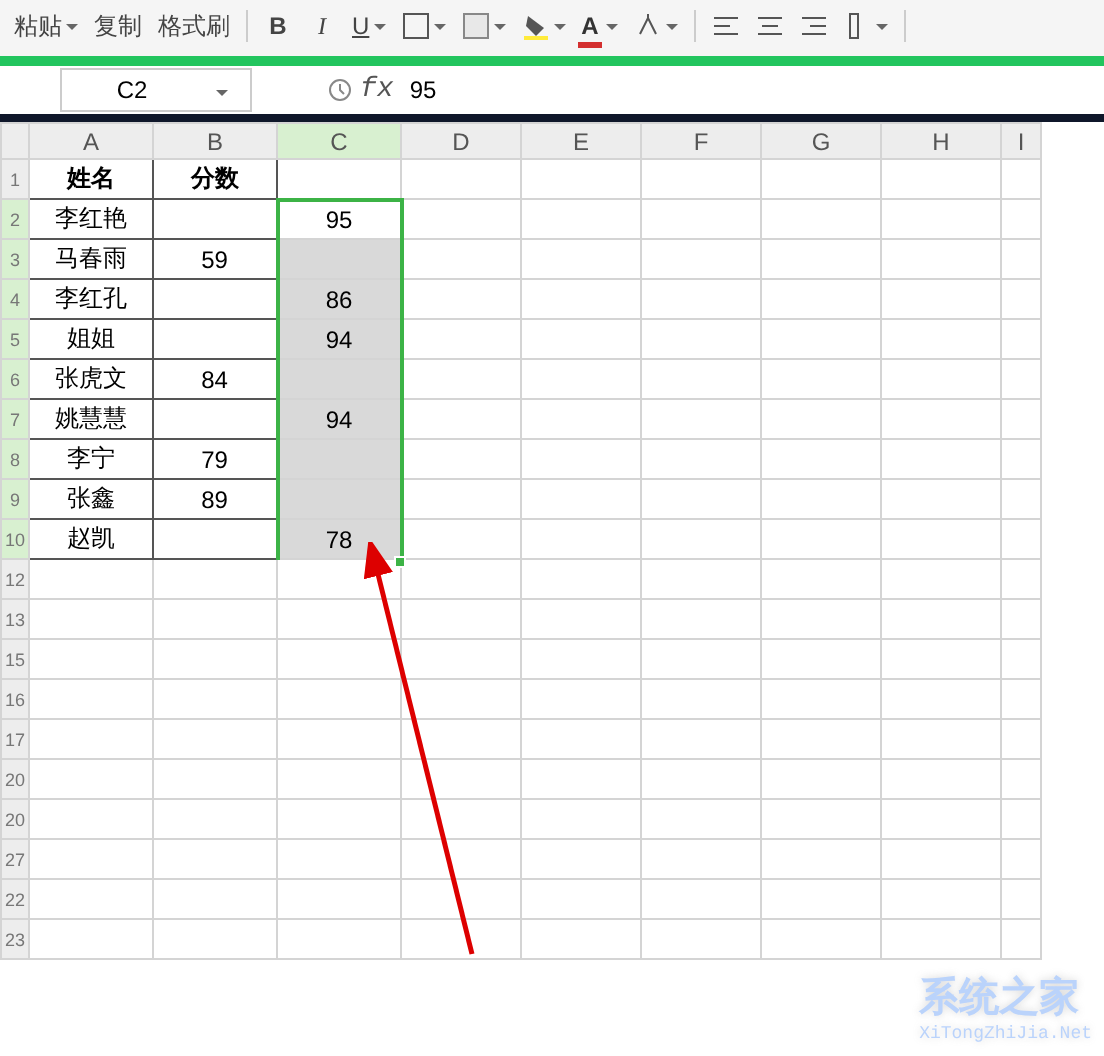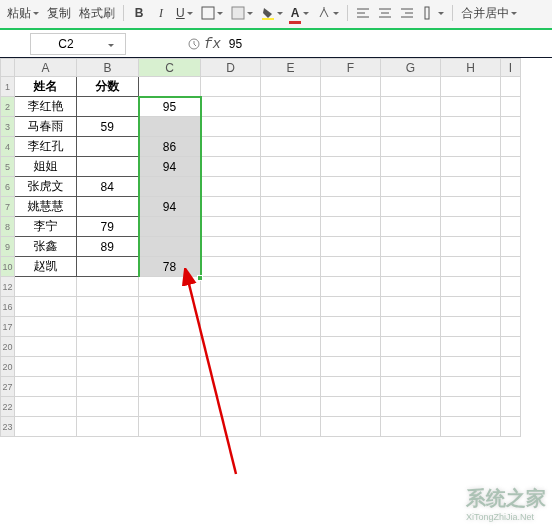--- a/index.html
+++ b/index.html
@@ -1,26 +1,26 @@
 <!DOCTYPE html>
 <html><head>
 <meta charset="utf-8">
 <style>
 * { box-sizing: border-box; margin: 0; padding: 0; }
 body { font-family: "Microsoft YaHei", Arial, sans-serif; font-size: 12px; background: #fff; overflow: hidden; width: 552px; height: 528px; position: relative; }
 
 
-.toolbar { background: #f5f5f5; border-bottom: 2px solid #22c55e; padding: 2px 0 4px; }
+.toolbar { background: #f5f5f5; border-bottom: 5px solid #22c55e; padding: 2px 0 4px; }
 .trow { display: flex; align-items: center; gap: 2px; padding: 0 4px; height: 22px; }
 .tbtn, .ticon { display: inline-flex; align-items: center; justify-content: center; height: 20px; min-width: 20px; padding: 0 3px; color: #444; cursor: pointer; }
 .sep { width: 1px; height: 16px; background: #ccc; margin: 0 3px; }
 .dd::after { content: ""; display: inline-block; margin-left: 2px; border: 3px solid transparent; border-top-color: #666; position: relative; top: 2px; }
 
 
-.fbar { display: flex; align-items: center; height: 28px; border-bottom: 1px solid #0f172a; background: #fff; gap: 24px; }
+.fbar { display: flex; align-items: center; height: 28px; border-bottom: 4px solid #0f172a; background: #fff; }
 .namebox { display: flex; align-items: center; border: 1px solid #ccc; margin: 2px 0 2px 30px; height: 22px; width: 96px; background: #fff; }
 .namebox input { border: 0; width: 70px; padding: 0 6px; text-align: center; font-size: 12px; outline: none; }
 .namebox .dd { width: 18px; text-align: center; }
 .fx-area { display: flex; align-items: center; margin-left: 34px; flex: 1; }
 .fx-ico { font-style: italic; font-family: Liberation Mono, monospace; font-size: 14px; color: #555; margin-right: 4px; }
 .formula-input { border: 0; outline: none; flex: 1; font-size: 12px; padding: 0 4px; height: 22px; }
 
 
 .sheet-wrap { position: relative; }
 .sheet { border-collapse: collapse; table-layout: fixed; }
@@ -44,21 +44,21 @@
 .sel-outline-r { border-right: 2px solid #3cb346 !important; }
 .activecell { background: #fff !important; }
 
 
 .fillhandle { position: absolute; width: 6px; height: 6px; background: #3cb346; border: 1px solid #fff; }
 
 
 .arrow-svg { position: absolute; pointer-events: none; }
 
 
-.watermark { position: absolute; right: 6px; bottom: 6px; display: flex; align-items: center; gap: 6px; opacity: 0.35; color: #14532d; font-weight: bold; font-size: 20px; text-shadow: 0 0 4px #888; }
+.watermark { position: absolute; right: 6px; bottom: 6px; display: flex; align-items: center; gap: 6px; opacity: 0.35; color: #3b82f6; font-weight: bold; font-size: 20px; text-shadow: 0 0 4px #888; font-family: Liberation Mono, monospace; }
 .watermark .house { width: 34px; height: 28px; }
 
 </style>
 </head>
 <body>
 
 <div class="toolbar">
   <div class="trow">
     <span class="tbtn dd">
         <span>粘贴</span>
@@ -113,23 +113,20 @@
         <svg width="14" height="14">
           <path d="M1 3h12M5 7h8M1 11h12" stroke="#555"></path>
         </svg>
       </span>
     <span class="tbtn dd">
         <svg width="14" height="14">
           <rect x="3" y="1" width="4" height="12" fill="none" stroke="#555"></rect>
         </svg>
       </span>
     <span class="sep"></span>
-    <span class="tbtn dd">
-        <span>合并居中</span>
-      </span>
   </div>
 </div>
 
 <div class="fbar">
   <div class="namebox">
     <input value="C2" style="">
     <span class="dd"></span>
   </div>
   <div class="fx-area">
     <span class="ticon">
@@ -298,20 +295,44 @@
           <td></td>
           <td></td>
           <td></td>
           <td></td>
           <td></td>
           <td></td>
           <td></td>
           <td></td>
         </tr>
         <tr>
+          <td class="rowhdr">13</td>
+          <td></td>
+          <td></td>
+          <td></td>
+          <td></td>
+          <td></td>
+          <td></td>
+          <td></td>
+          <td></td>
+          <td></td>
+        </tr>
+        <tr>
+          <td class="rowhdr">15</td>
+          <td></td>
+          <td></td>
+          <td></td>
+          <td></td>
+          <td></td>
+          <td></td>
+          <td></td>
+          <td></td>
+          <td></td>
+        </tr>
+        <tr>
           <td class="rowhdr">16</td>
           <td></td>
           <td></td>
           <td></td>
           <td></td>
           <td></td>
           <td></td>
           <td></td>
           <td></td>
           <td></td>

